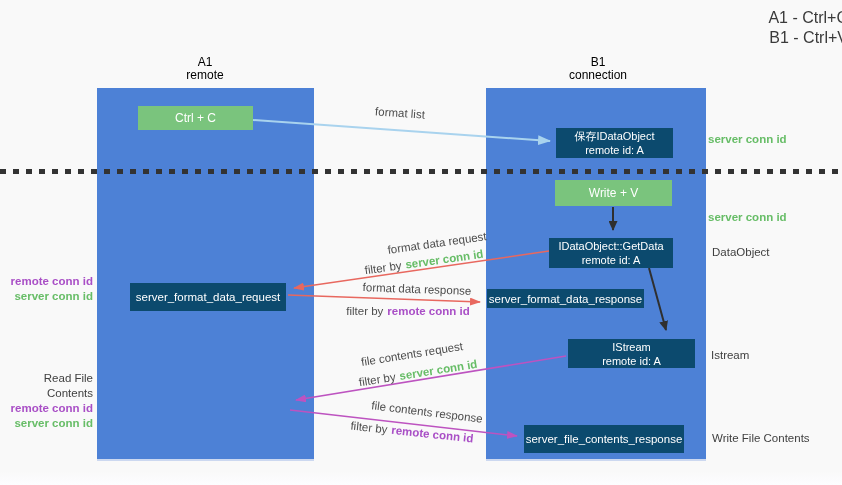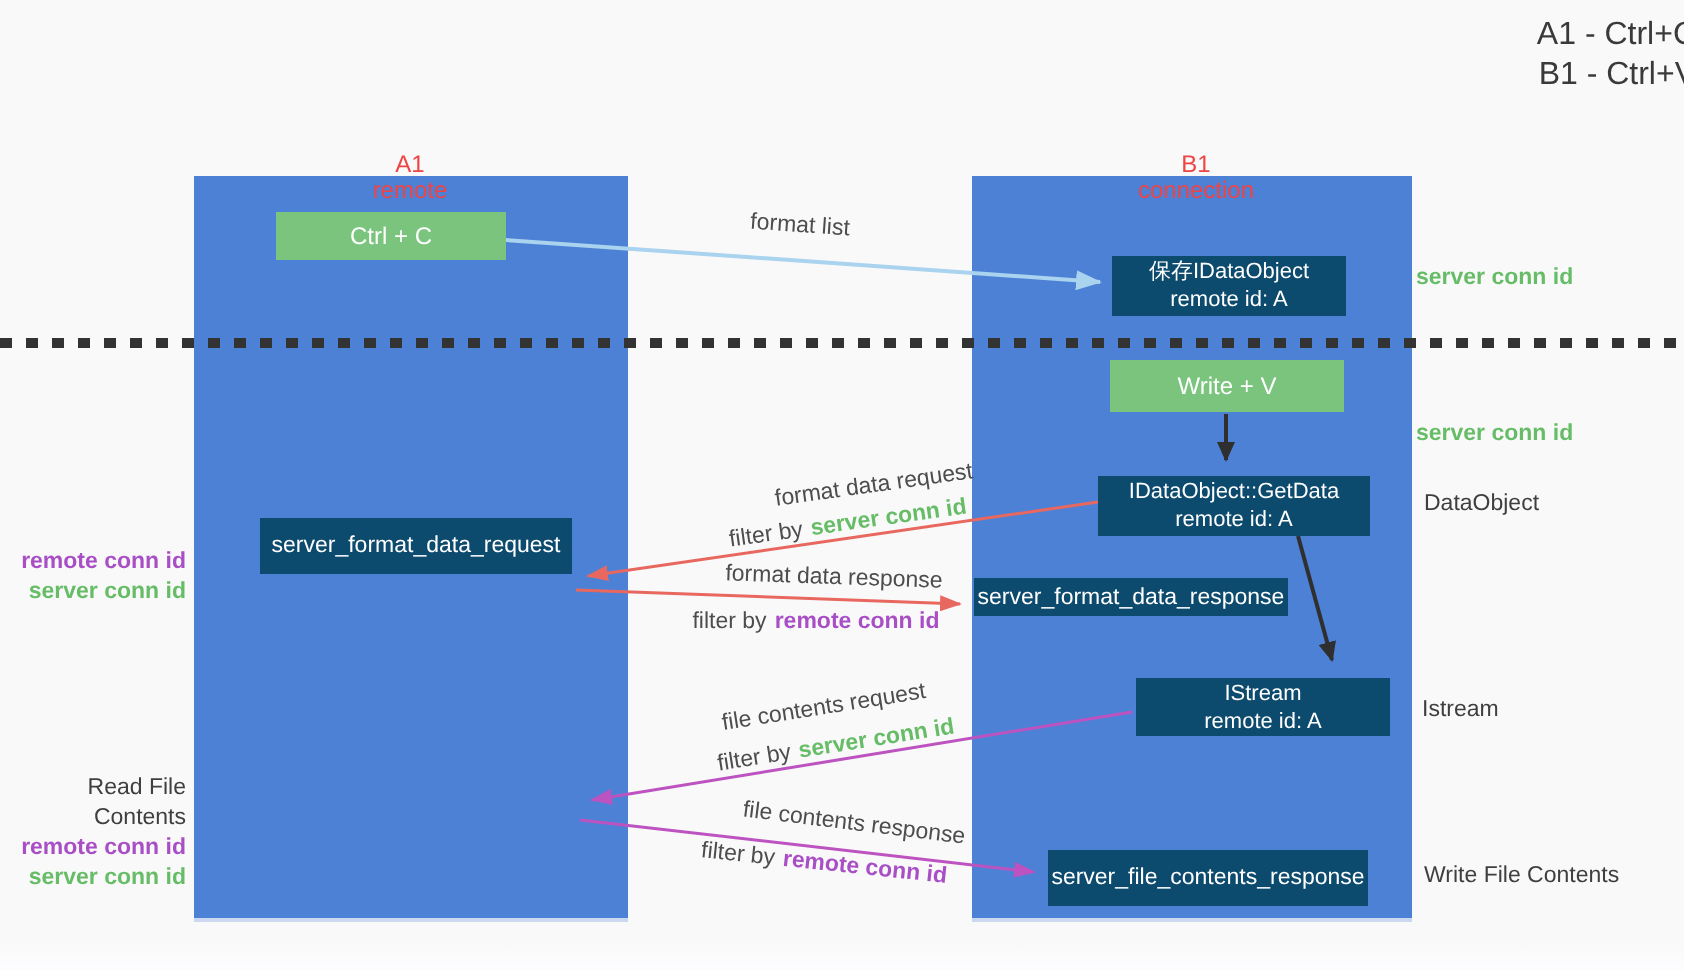--- a/index.html
+++ b/index.html
@@ -2,21 +2,21 @@
 <html><head>
 <meta charset="utf-8">
 <style>
   html,body{margin:0;padding:0;}
   .canvas{
     position:relative;width:842px;height:485px;background:#f9f9f9;
     font-family:"Liberation Sans","DejaVu Sans",sans-serif;overflow:hidden;
   }
   .title{position:absolute;left:6px;top:8px;width:842px;text-align:right;
     font-size:16px;line-height:20px;color:#3a3a3a;z-index:2;}
-  .head{position:absolute;text-align:center;font-size:12px;line-height:13px;color:#ef4444;z-index:2;margin-top:20px;}
+  .head{position:absolute;text-align:center;font-size:12px;line-height:13px;color:#000000;z-index:2;}
   .lifeline{position:absolute;background:#4d81d6;z-index:1;border-bottom:2px solid #ccd8f0;}
   .dotted{position:absolute;left:0;top:169px;width:842px;height:5px;z-index:2;
     background:repeating-linear-gradient(90deg,#333 0 6px,transparent 6px 13px);}
   svg.arrows{position:absolute;left:0;top:0;z-index:3;}
   .node{position:absolute;display:flex;flex-direction:column;align-items:center;
     justify-content:center;color:#fff;text-align:center;z-index:4;white-space:nowrap;}
   .orange{background:#0c4a6e;}
   .green{background:#7ac47d;}
   .f12{font-size:12px;}
   .f11{font-size:11px;line-height:14px;}
@@ -89,26 +89,26 @@
 
   <div class="node orange f11" style="left:556px;top:128px;width:117px;height:30px;">
     <span>保存IDataObject</span>
     <span>remote id: A</span>
   </div>
 
   <div class="node green f12" style="left:555px;top:180px;width:117px;height:26px;">
     <span>Write + V</span>
   </div>
 
-  <div class="node orange f11" style="left:549px;top:238px;width:136px;height:30px;">
+  <div class="node orange f11" style="left:549px;top:238px;width:124px;height:30px;">
     <span>IDataObject::GetData</span>
     <span>remote id: A</span>
   </div>
 
-  <div class="node orange f115" style="left:130px;top:259px;width:156px;height:28px;">
+  <div class="node orange f115" style="left:130px;top:283px;width:156px;height:28px;">
     <span>server_format_data_request</span>
   </div>
 
   <div class="node orange f115" style="left:487px;top:289px;width:157px;height:19px;">
     <span>server_format_data_response</span>
   </div>
 
   <div class="node orange f11" style="left:568px;top:339px;width:127px;height:29px;">
     <span>IStream</span>
     <span>remote id: A</span>
@@ -144,19 +144,19 @@
   <div class="ann sideg" style="left:708px;top:133px;">server conn id</div>
   <div class="ann sideg" style="left:708px;top:211px;">server conn id</div>
   <div class="ann sided" style="left:712px;top:246px;">DataObject</div>
   <div class="ann sided" style="left:711px;top:349px;">Istream</div>
   <div class="ann sided" style="left:712px;top:432px;">Write File Contents</div>
 
   <div class="leftgroup" style="top:274px;">
     <div class="sidep">remote conn id</div>
     <div class="sideg">server conn id</div>
   </div>
-  <div class="leftgroup" style="top:387px;">
+  <div class="leftgroup" style="top:371px;">
     <div class="sided" style="font-weight:normal;">Read File Contents</div>
     <div class="sidep">remote conn id</div>
     <div class="sideg">server conn id</div>
   </div>
 
 </div>
 
 </body></html>

